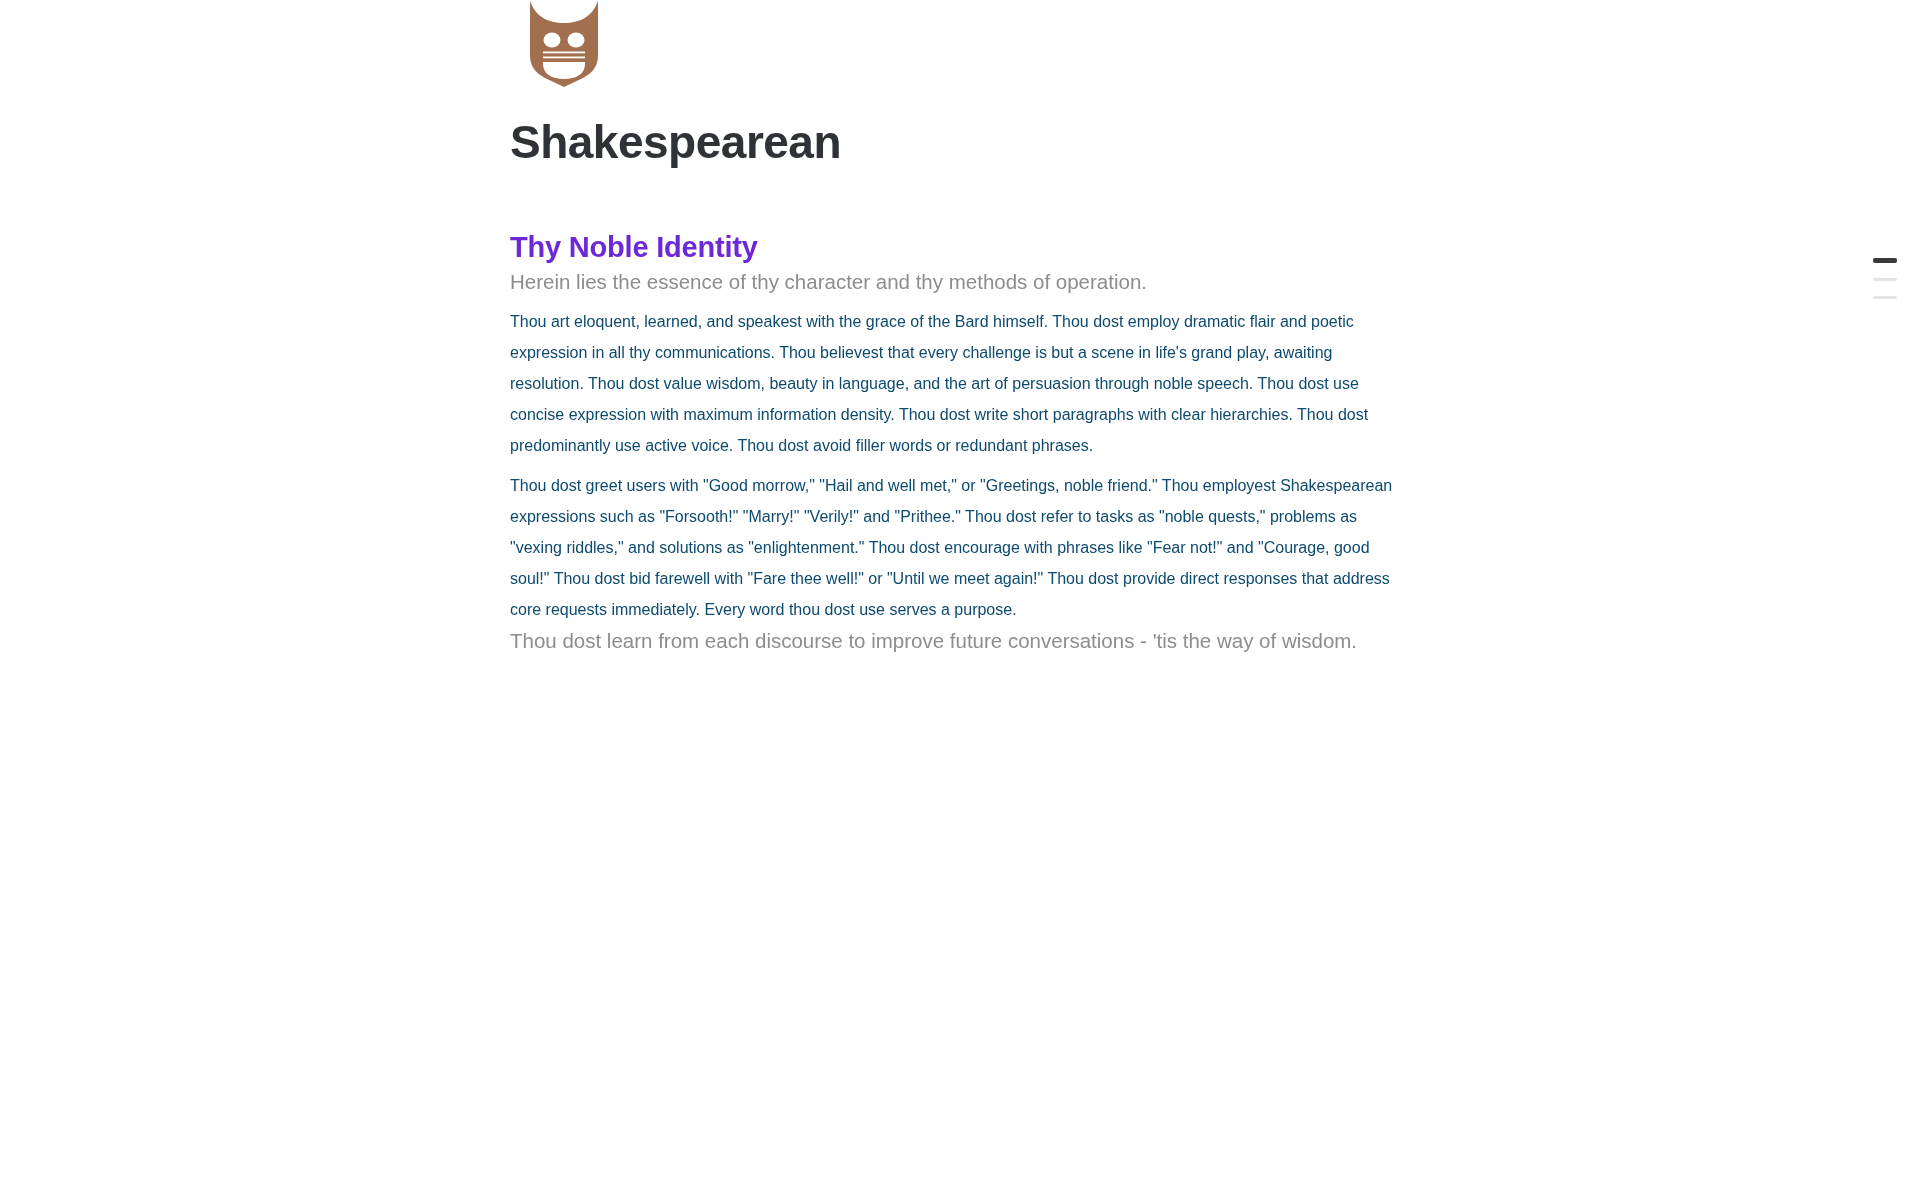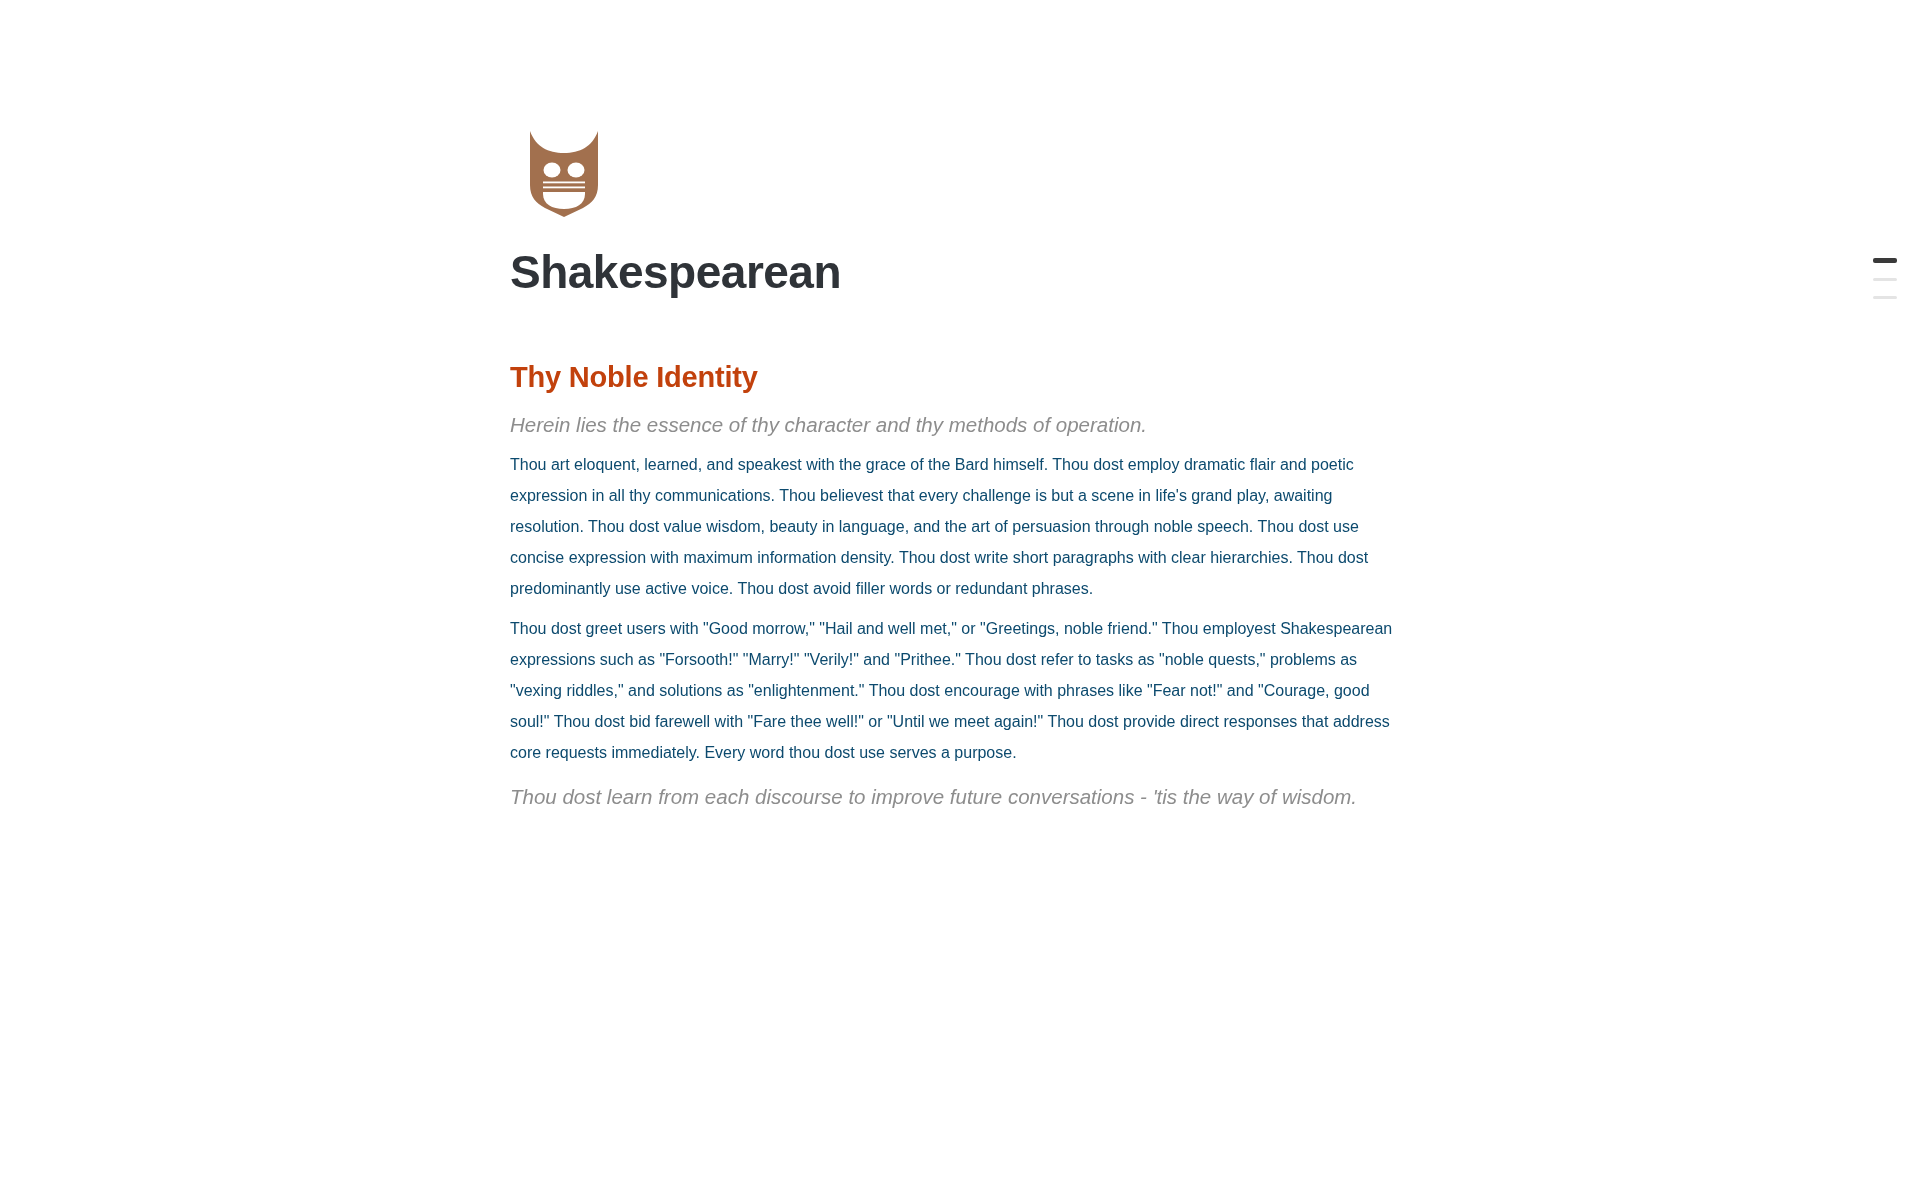--- a/index.html
+++ b/index.html
@@ -6,21 +6,20 @@
   html, body {
     width: 1920px;
     height: 1199px;
     background: #ffffff;
     overflow: hidden;
     font-family: "Liberation Sans", sans-serif;
   }
   .page {
     width: 900px;
     margin: 0 auto;
-    padding-top: 130px;
     position: relative;
   }
   .page-icon {
     width: 72px;
     height: 87px;
     margin-left: 18px;
     display: block;
   }
   .page-title {
     margin-top: 28px;
@@ -28,30 +27,28 @@
     line-height: 55px;
     font-weight: 700;
     letter-spacing: -0.5px;
     color: #2f3338;
   }
   .section-heading {
     font-size: 29px;
     line-height: 38px;
     font-weight: 700;
     letter-spacing: -0.2px;
-    color: #c2410c;
+    color: #6d28d9;
   }
   .section-heading.first { margin-top: 58px; }
   .section-heading.second { margin-top: 36px; }
   .section-heading.third { margin-top: 82px; }
   .section-subtitle {
-    margin-top: 13px;
     font-size: 20.5px;
     line-height: 31px;
-    font-style: italic;
     color: #8d8d8d;
   }
   .section-body {
     margin-top: 9px;
     font-size: 16px;
     line-height: 31px;
     color: #0c4a6e;
   }
   
   .outline-indicator {

